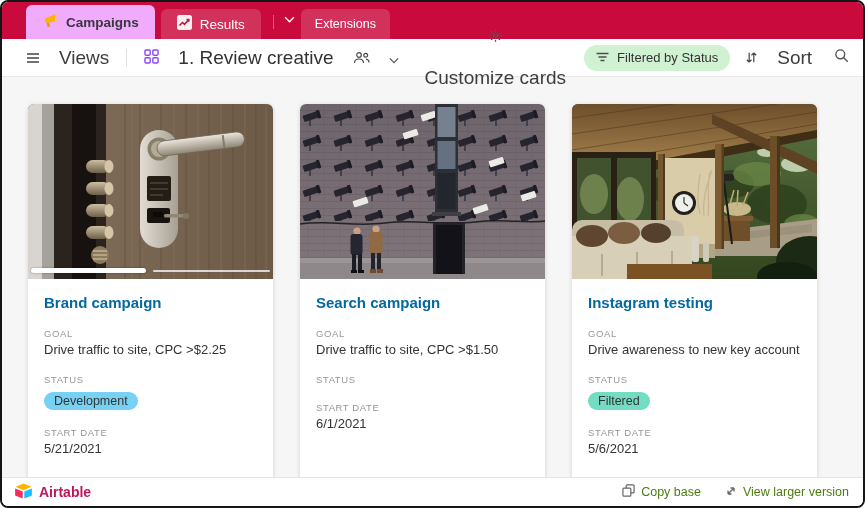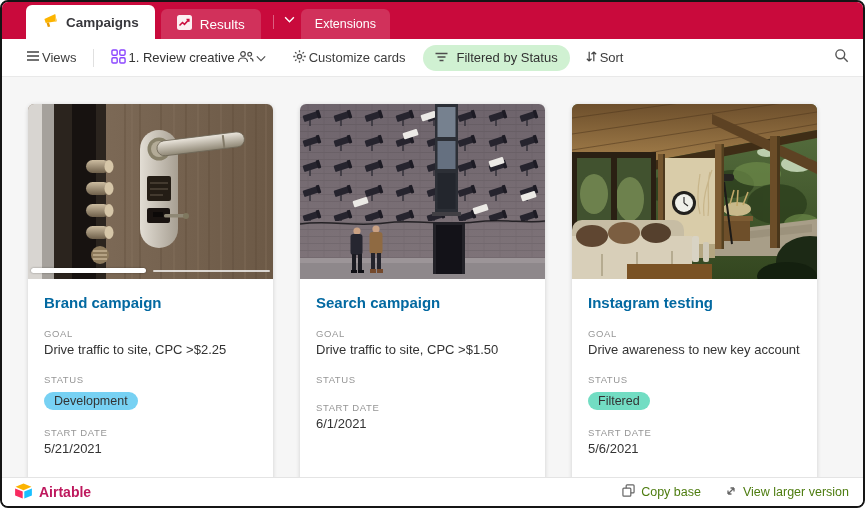--- a/index.html
+++ b/index.html
@@ -4,32 +4,32 @@
 <style>
   html,body{margin:0;padding:0;background:#fff;}
   *{box-sizing:border-box;}
   .frame{
     position:relative;width:865px;height:508px;border:2px solid #151515;border-radius:8px;
     overflow:hidden;background:#fff;font-family:"Liberation Sans",sans-serif;
   }
   
   .topbar{height:37px;background:#c90a3c;display:flex;align-items:flex-end;padding-left:24px;}
   .tab{display:flex;align-items:center;gap:8px;padding:0 16px;border-radius:6px 6px 0 0;font-size:13.5px;cursor:default;}
-  .tab.active{background:#ffffff;color:#38383d;font-weight:700;height:34px;}
+  .tab.active{background:#f0abfc;color:#38383d;font-weight:700;height:34px;}
   .tab.light{background:rgba(255,255,255,0.16);color:#fff;height:30px;margin-left:6px;}
   .tbsep{width:1px;height:14px;background:rgba(255,255,255,0.35);margin:0 10px 10px 12px;}
   .tbchev{margin-bottom:12px;}
   .ext{margin-left:auto;margin-right:11px;height:28px;padding:0 14px;font-size:12.5px;}
   
   .toolbar{height:38px;background:#fff;border-bottom:1px solid #e9e9e9;display:flex;align-items:center;padding:0 14px 0 24px;}
-  .titem{display:flex;align-items:center;gap:2px;font-size:13px;color:#3d3d3d;white-space:nowrap;}
+  .titem{display:flex;align-items:center;gap:19px;font-size:19px;color:#3d3d3d;white-space:nowrap;}
   .titem .tlabel{font-weight:500;}
   .vdiv{width:1px;height:18px;background:#e0e0e0;margin:0 17px;}
   .viewname{font-weight:500;color:#333;}
-  .gap26{margin-left:26px;}
+  .gap26{margin-left:26px;flex-direction:column;}
   .gap18{margin-left:18px;}
   .gap15{margin-left:15px;}
   .pill{background:#d0f1d2;border-radius:14px;height:26px;padding:0 12px;display:flex;align-items:center;gap:8px;font-size:13px;color:#333;}
   .searchbtn{margin-left:auto;display:flex;align-items:center;}
   
   .gallery{height:400px;background:#f6f6f6;padding:27px 0 0 26px;display:flex;gap:27px;overflow:hidden;}
   .card{width:245px;height:420px;flex:0 0 auto;background:#fff;border-radius:6px;box-shadow:0 1px 4px rgba(0,0,0,0.16);position:relative;}
   .cimg{height:175px;border-radius:6px 6px 0 0;overflow:hidden;position:relative;}
   .cimg svg{display:block;width:100%;height:100%;}
   .hscroll{position:absolute;left:3px;right:3px;bottom:6px;height:5px;}

